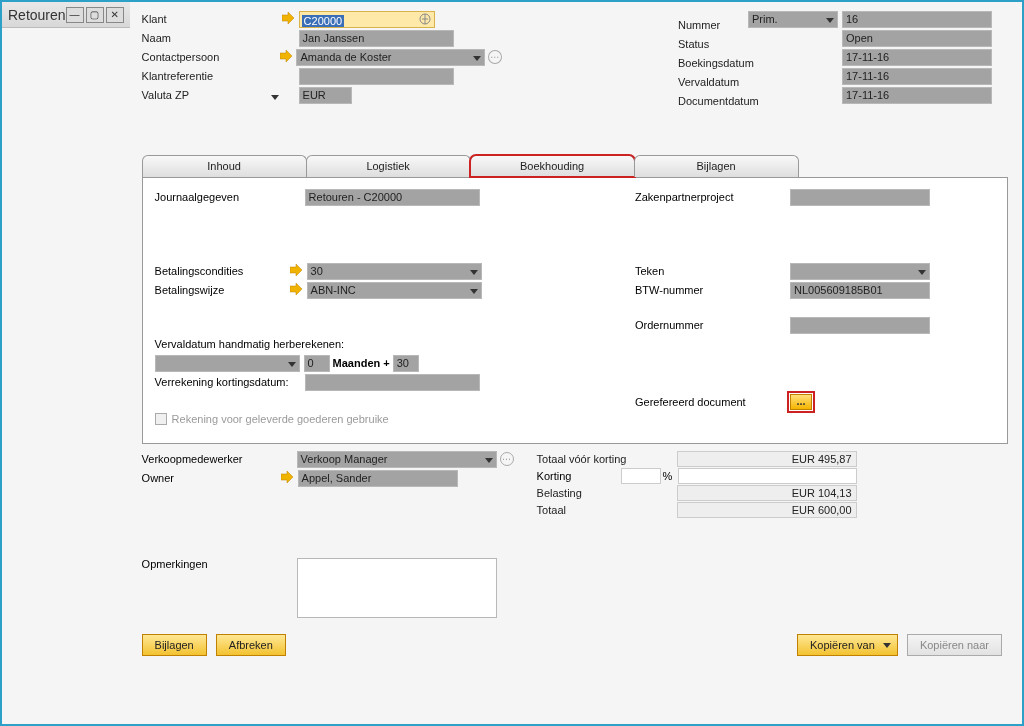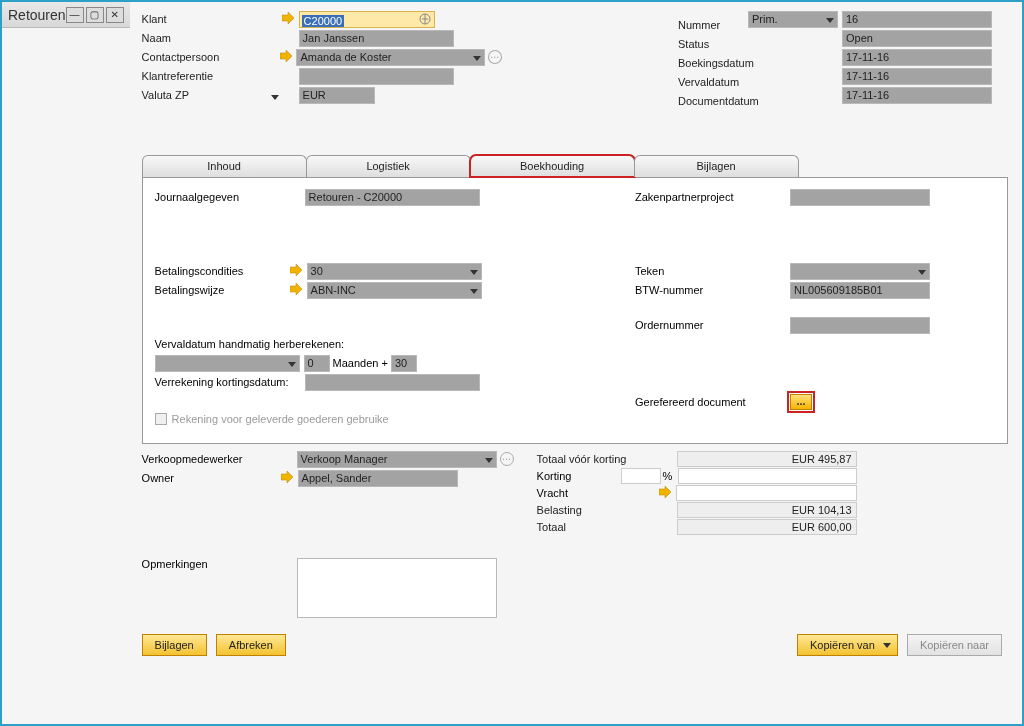--- a/index.html
+++ b/index.html
@@ -99,21 +99,21 @@
   .btn.grey {
     border:1px solid #aaa; background:linear-gradient(#f4f4f4,#e2e2e2); color:#888;
   }
   .btn.copy { padding-right:6px; }
   .btn .caret { margin-left:8px; width:0;height:0;border-left:4px solid transparent;border-right:4px solid transparent;border-top:5px solid #333;}
   .owner-circ {
     width:14px; height:14px; display:inline-block; margin-left:3px;
     border:1px solid #aaa; border-radius:50%; text-align:center; line-height:12px;
     color:#888; font-size:9px;
   }
-  .w155{width:155px;} .w175{width:191px;} .w60{width:76px;}
+  .w155{width:155px;} .w175{width:191px;} .w60{width:53px;}
   .f-right { margin-left:auto;}
 </style>
 </head>
 <body>
 
 <div class="win">
   <div class="titlebar">
     <span class="t">Retouren</span>
     <div class="winbtns">
       <div class="winbtn">—</div>
@@ -231,21 +231,21 @@
           </span>
           <div class="fld drop" style="width:175px;">ABN-INC</div>
         </div>
         <div style="height:35px;"></div>
         <div class="row">
           <span>Vervaldatum handmatig herberekenen:</span>
         </div>
         <div class="row">
           <div class="fld drop" style="width:145px;"></div>
           <div class="fld" style="width:26px;margin-left:4px;text-align:center;">0</div>
-          <span style="margin:0 3px;">Maanden +</span>
+          <span style="margin:0 3px;font-weight:bold;">Maanden +</span>
           <div class="fld" style="width:26px;text-align:center;">30</div>
           <span style="margin-left:3px;margin-top:36px;">Dagen</span>
         </div>
         <div class="row">
           <span style="width:150px;">Verrekening kortingsdatum:</span>
           <div class="fld" style="width:175px;"></div>
         </div>
         <div style="height:18px;"></div>
         <div class="row">
           <span class="chk"></span>
@@ -306,29 +306,20 @@
       <div class="bl-right">
         <div class="total-row">
           <span class="total-lbl">Totaal vóór korting</span>
           <span class="total-val">EUR 495,87</span>
         </div>
         <div class="total-row">
           <span style="width:80px;">Korting</span>
           <div class="discount-in"></div>
           <span>%</span>
           <span class="total-val" style="background:#fff;margin-left:6px;"></span>
-        </div>
-        <div class="total-row">
-          <span style="width:122px;">Vracht</span>
-          <span class="arrow">
-            <svg width="12" height="12" viewBox="0 0 12 12">
-                <path class="gold-arrow" d="M0 3 L6 3 L6 0 L12 6 L6 12 L6 9 L0 9 Z"></path>
-              </svg>
-          </span>
-          <span class="total-val" style="background:#fff;"></span>
         </div>
         <div class="total-row">
           <span class="total-lbl">Belasting</span>
           <span class="total-val">EUR 104,13</span>
         </div>
         <div class="total-row">
           <span class="total-lbl">Totaal</span>
           <span class="total-val">EUR 600,00</span>
         </div>
       </div>

